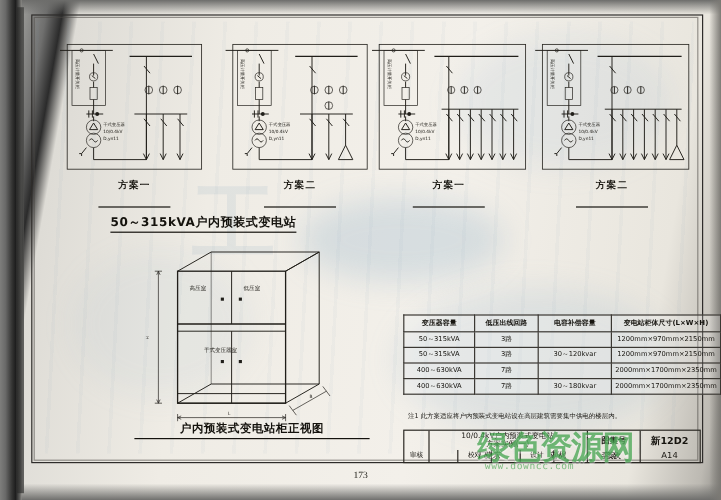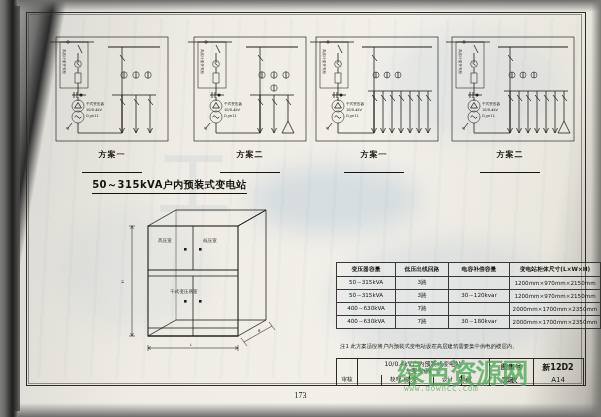--- a/index.html
+++ b/index.html
@@ -397,20 +397,21 @@
       <text class="ltext" x="72" y="138">L</text>
 
       <path class="thin" d="M126 134 L154 118"></path>
       <path class="thin" d="M123 130 L129 138 M151 114 L157 122"></path>
       <text class="ltext" x="140" y="124">B</text>
 
       <text class="ltext" x="40" y="34" style="font-size:4.6px">高压室</text>
       <text class="ltext" x="85" y="34" style="font-size:4.6px">低压室</text>
       <text class="ltext" x="52" y="85" style="font-size:4.6px">干式变压器室</text>
     </svg>
+    <div class="bigcap cjk" style="left:-6px;top:143px;width:196px;font-size:9.5px;">户内预装式变电站柜正视图</div>
   </div>
 
   <table class="spec">
     <thead>
       <tr>
         <th style="width:54px">变压器容量</th>
         <th style="width:48px">低压出线回路</th>
         <th style="width:56px">电容补偿容量</th>
         <th style="width:86px">变电站柜体尺寸(L×W×H)</th>
       </tr>

